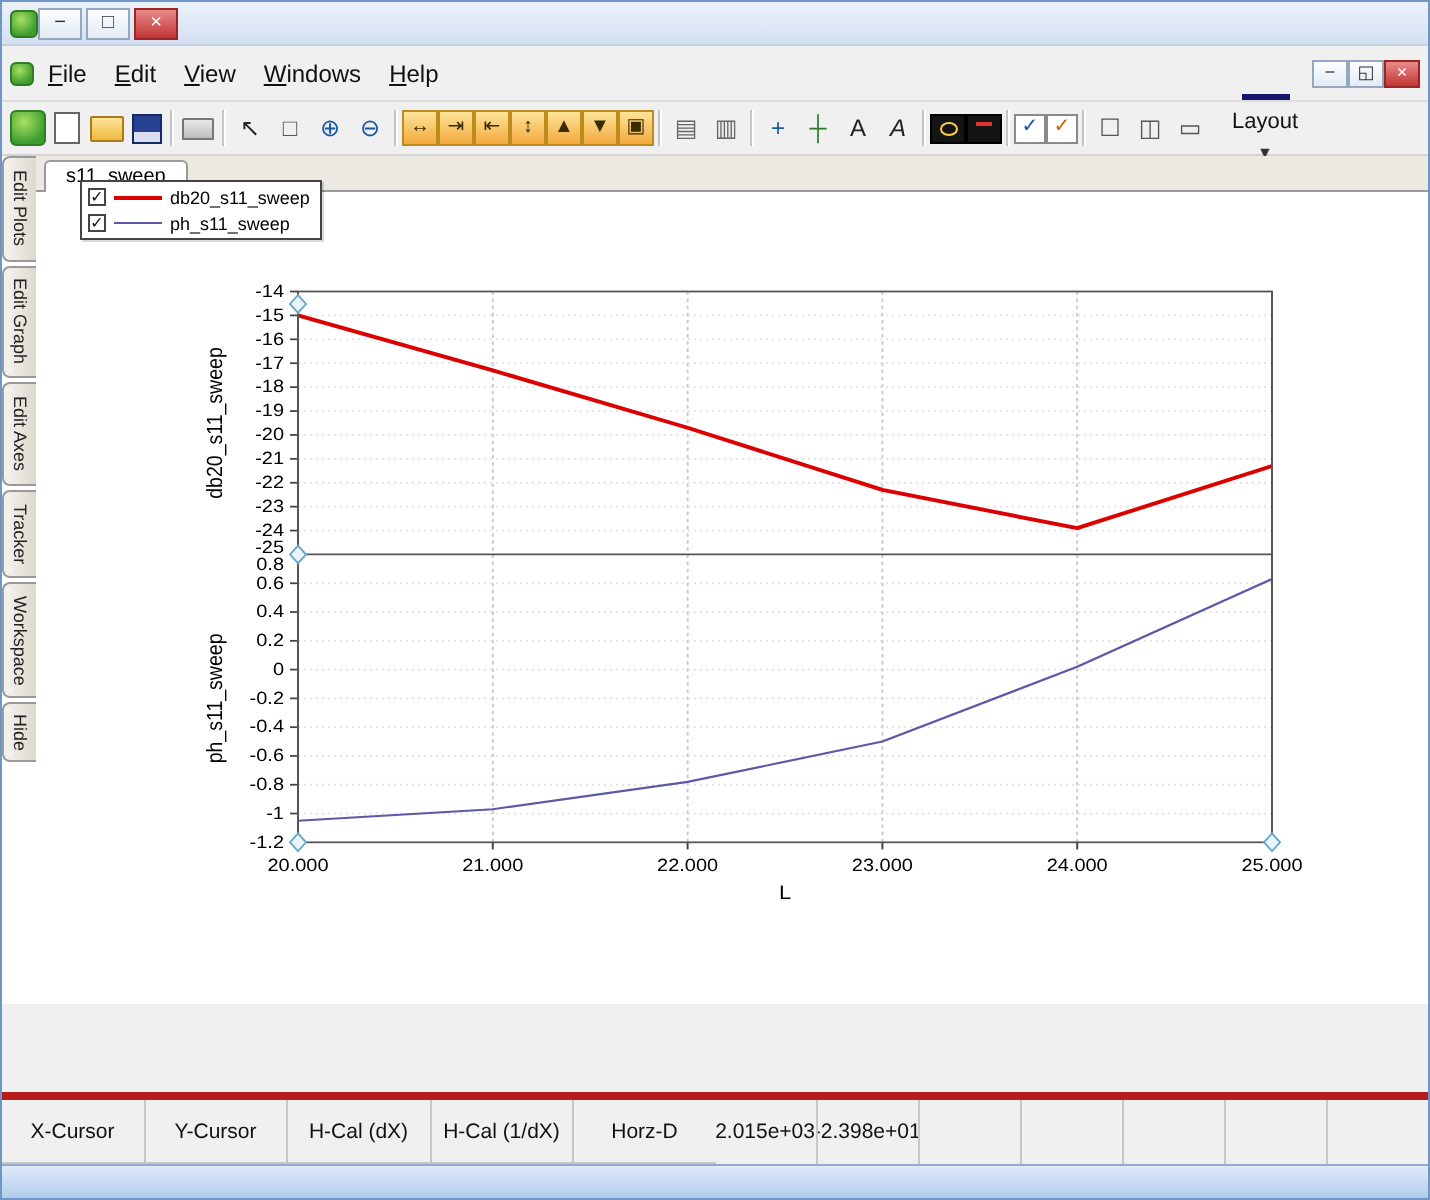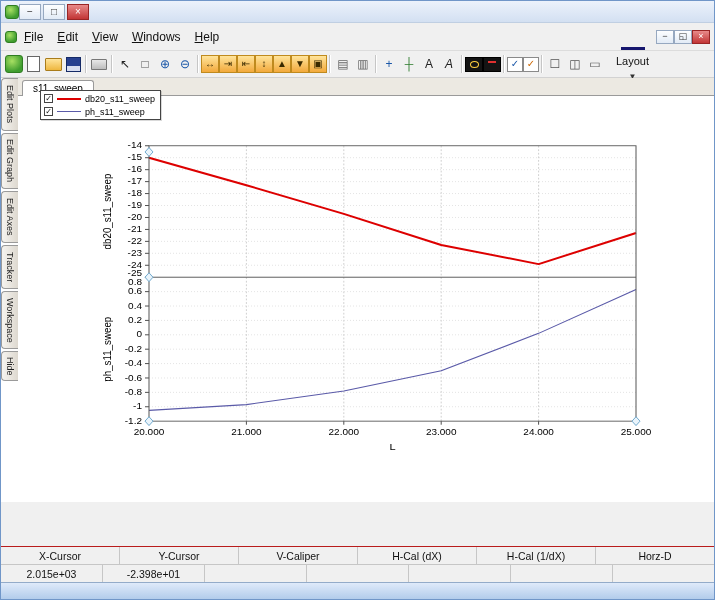--- a/index.html
+++ b/index.html
@@ -89,22 +89,22 @@
 
   .legend { position:absolute; left:22px; top:-6px; z-index:3; background:#fff;
     border:1px solid #444; padding:1px; box-shadow:1px 1px 0 rgba(0,0,0,0.15); }
   .legend-row { display:flex; align-items:center; gap:4px; padding:1px 4px 1px 2px; height:13px; }
   .legend-check { width:9px; height:9px; flex:none; border:1px solid #444; background:#fff;
     font-size:8px; line-height:8px; text-align:center; color:#111; }
   .legend-line { width:24px; flex:none; height:0; }
   .legend-label { font-size:9px; white-space:nowrap; }
 
   
-  .statusbar { height:36px; flex:none; background:#f0f0f0; border-top:1px solid #b91c1c;
-    display:flex; flex-direction:column;margin-top:44px; }
+  .statusbar { height:36px; flex:none; background:#f0f0f0; border-top:4px solid #b91c1c;
+    display:flex; flex-direction:row;margin-top:44px; }
   .status-row { flex:1; display:flex; }
   .status-row.labels { border-bottom:1px solid #c6c6c6; }
   .status-cell { flex:1; display:flex; align-items:center; justify-content:center;
     font-size:10.5px; color:#111; border-right:1px solid #c6c6c6; overflow:hidden; }
   .status-cell:last-child { border-right:none; }
 
   .bottom-strip { height:17px; flex:none; background:linear-gradient(#dfeafa,#b2cceb);
     border-top:1px solid #93abc9; }
 </style>
 </head>
@@ -348,21 +348,20 @@
             <path d="M 618 361 L 622 366 L 618 371 L 614 366 Z" fill="#eaf4fb" stroke="#6aa6cc"></path>
           </svg>
       </div>
     </div>
   </div>
 
   <div class="statusbar">
     <div class="status-row labels">
       <div class="status-cell">X-Cursor</div>
       <div class="status-cell">Y-Cursor</div>
-      <div class="status-cell">V-Caliper</div>
       <div class="status-cell">H-Cal (dX)</div>
       <div class="status-cell">H-Cal (1/dX)</div>
       <div class="status-cell">Horz-D</div>
     </div>
     <div class="status-row values">
       <div class="status-cell">2.015e+03</div>
       <div class="status-cell">-2.398e+01</div>
       <div class="status-cell"></div>
       <div class="status-cell"></div>
       <div class="status-cell"></div>

